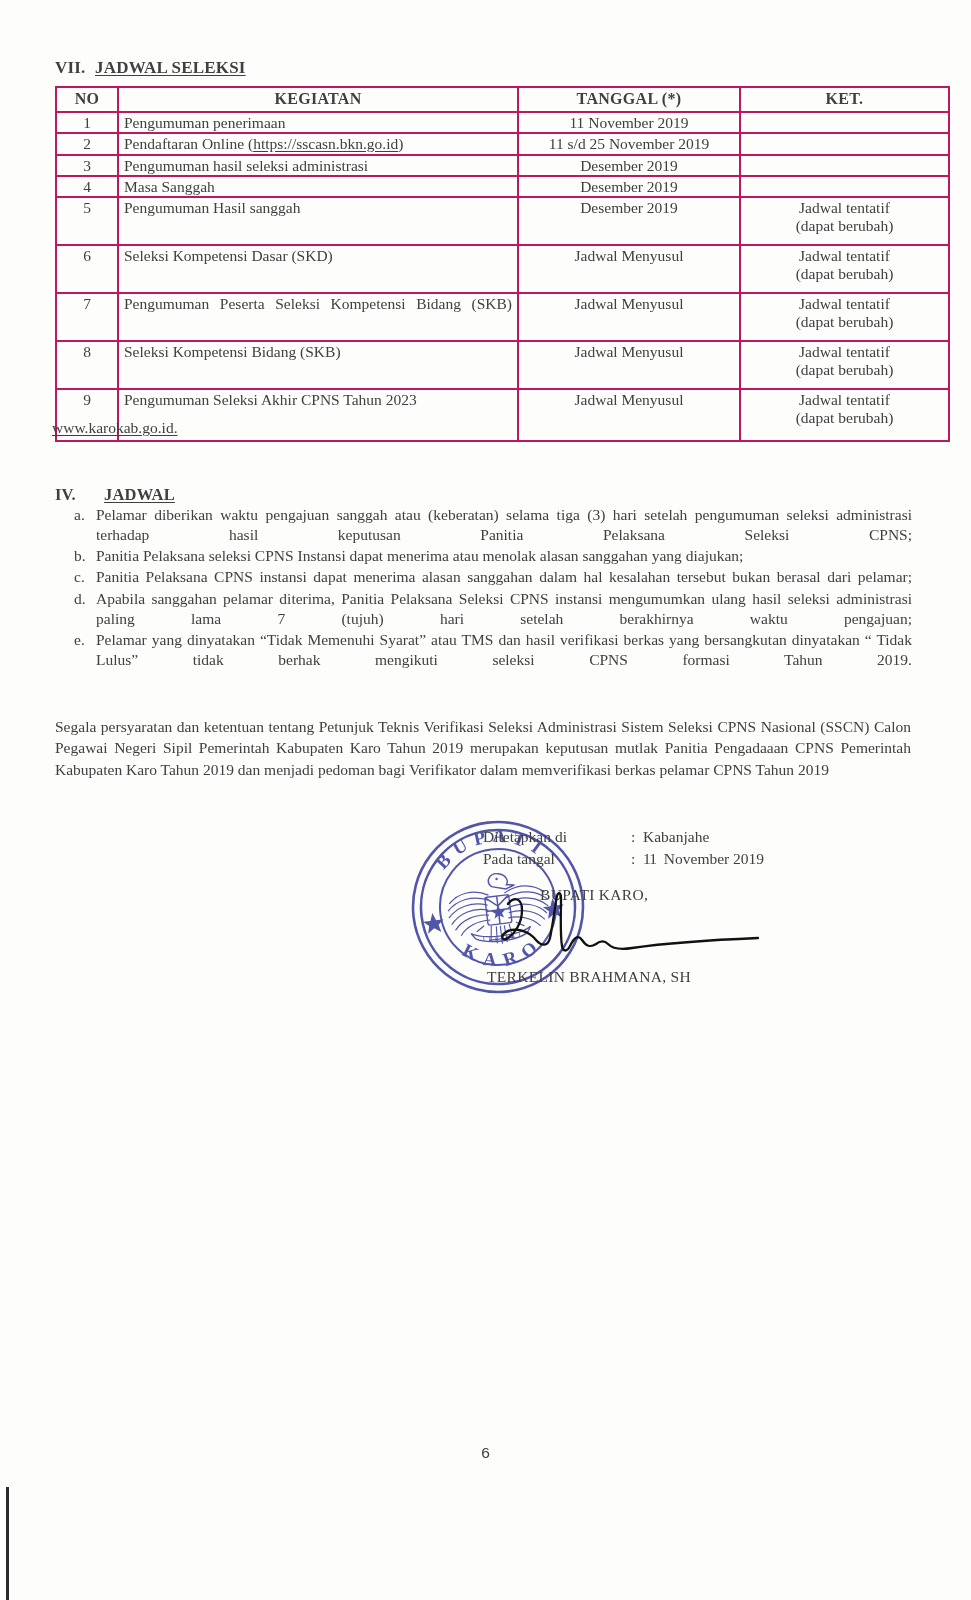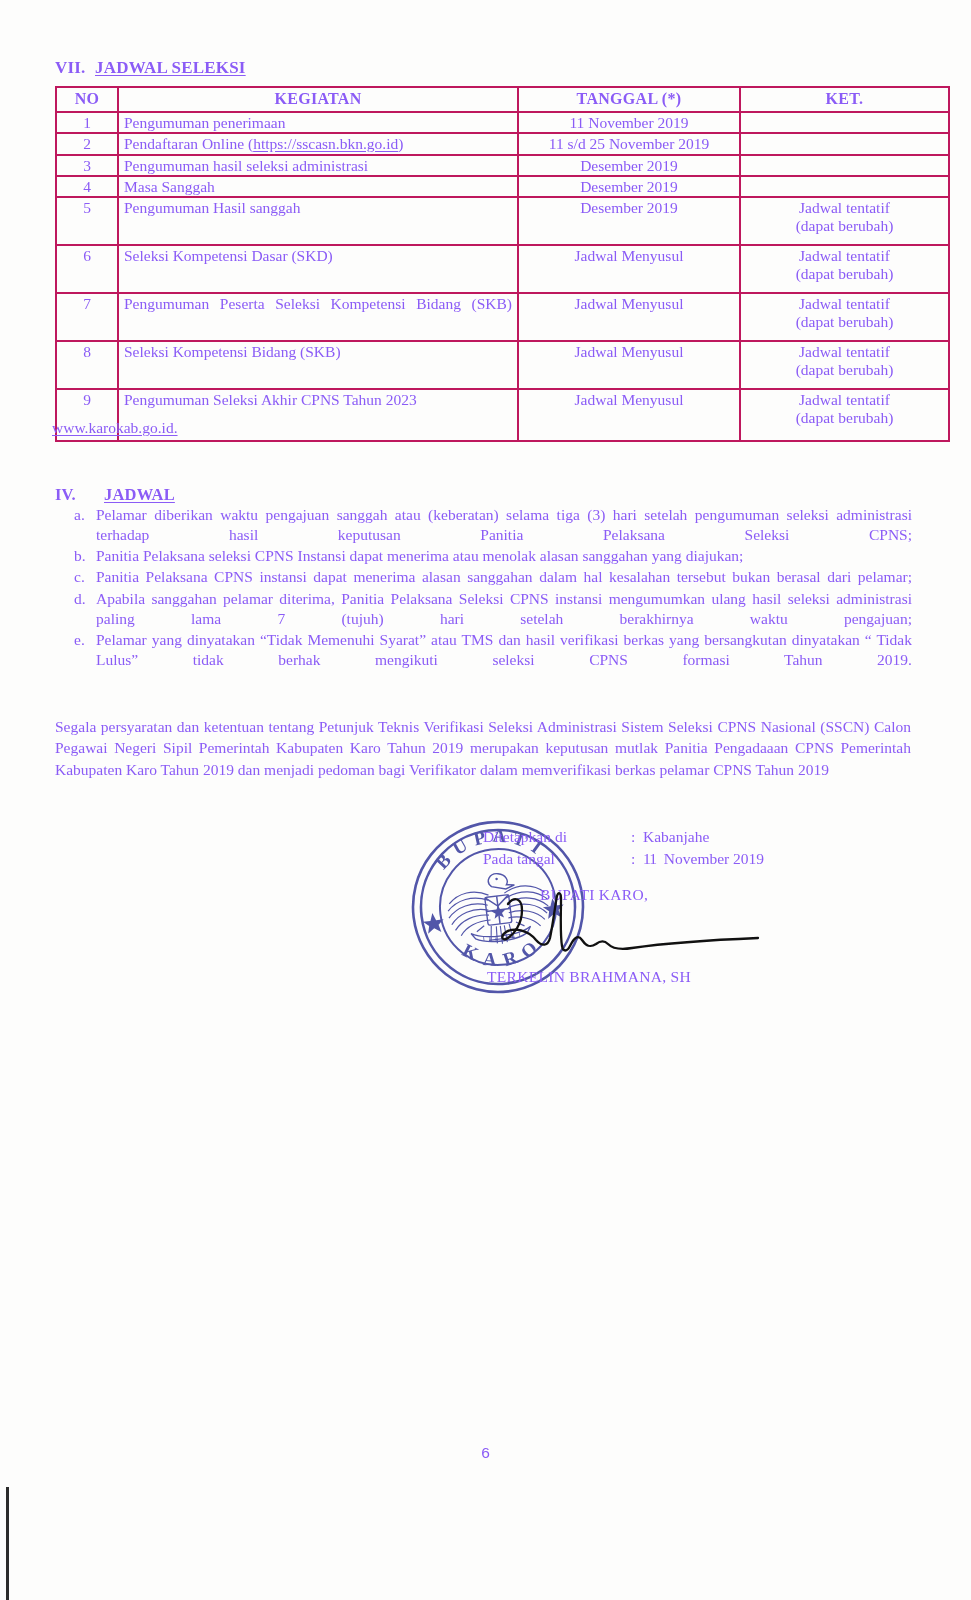--- a/index.html
+++ b/index.html
@@ -6,21 +6,21 @@
     margin: 0;
     padding: 0;
     background: #ffffff;
   }
   .page {
     position: relative;
     width: 971px;
     height: 1600px;
     background: #fdfdfc;
     font-family: "Liberation Serif", "DejaVu Serif", serif;
-    color: #8b5cf6;
+    color: #404040;
     overflow: hidden;
   }
 
   
   .scan-edge {
     position: absolute;
     left: 6px;
     top: 1487px;
     width: 3px;
     height: 113px;

